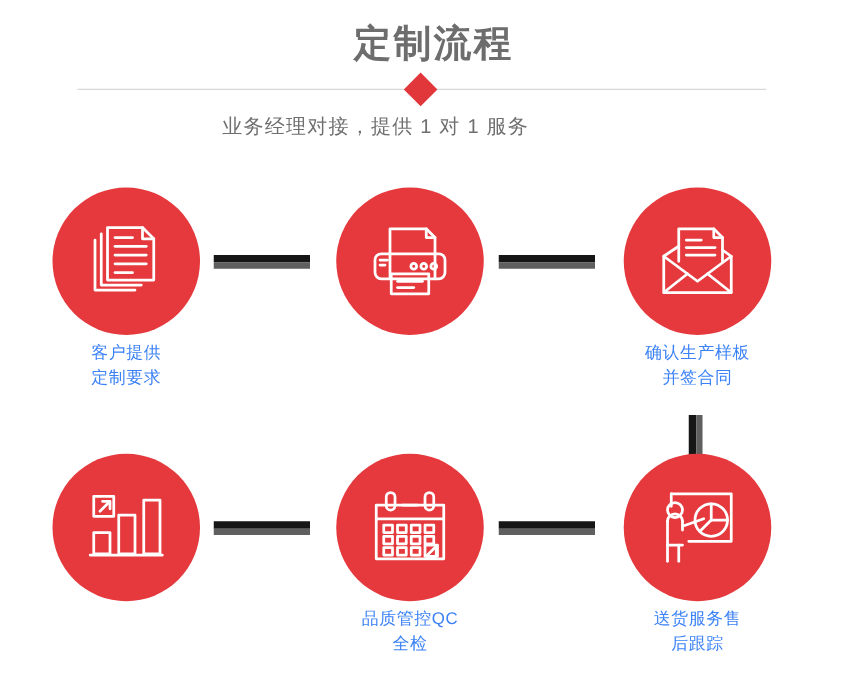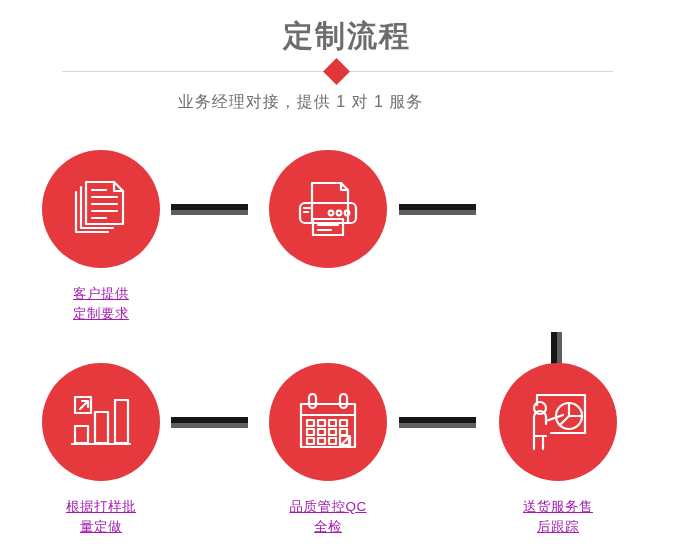--- a/index.html
+++ b/index.html
@@ -97,27 +97,26 @@
     margin: 0 auto;
     border-radius: 50%;
     background: #e5393d;
     display: flex;
     align-items: center;
     justify-content: center;
   }
   .circle svg { display: block; }
 
   .step-label {
-    margin-top: 16px;
+    margin-top: 4px;
     font-size: 13.5px;
-    color: #a21caf;
+    color: #3b82f6;
     line-height: 20px;
     letter-spacing: 0.5px;
     white-space: pre-line;
-    text-decoration: underline;
   }
 
   
   .conn-h {
     position: absolute;
     width: 77px;
     height: 11px;
   }
   .conn-h .bar-dark {
     position: absolute;
@@ -229,37 +228,55 @@
             <circle cx="43" cy="35" r="2.3"></circle>
             <circle cx="51" cy="35" r="2.3"></circle>
             <rect x="17" y="41" width="30" height="16"></rect>
             <line x1="22" y1="47" x2="42" y2="47"></line>
             <line x1="22" y1="52" x2="35" y2="52"></line>
           </svg>
         </span>
       </div>
     </div>
 
+    <div class="step col3 row1">
+      <div class="circle">
+        <span>
+          <svg width="64" height="60" viewBox="0 0 64 60" fill="none" stroke="#ffffff" stroke-width="2.2" stroke-linejoin="round" stroke-linecap="round">
+            <path d="M17 30 L17 4 L45 4 L52 11 L52 30"></path>
+            <path d="M45 4 L45 11 L52 11"></path>
+            <line x1="23" y1="13" x2="35" y2="13"></line>
+            <line x1="23" y1="19" x2="46" y2="19"></line>
+            <line x1="23" y1="25" x2="46" y2="25"></line>
+            <path d="M5 26 L5 55 L59 55 L59 26 L32 46 Z"></path>
+            <path d="M5 26 L17 18"></path>
+            <path d="M59 26 L52 21"></path>
+            <path d="M5 55 L24 40"></path>
+            <path d="M59 55 L40 40"></path>
+          </svg>
+        </span>
+      </div>
+      <div class="step-label">确认生产样板
+并签合同</div>
+    </div>
 
     <div class="step col1 row2">
       <div class="circle">
         <span>
           <svg width="60" height="58" viewBox="0 0 60 58" fill="none" stroke="#ffffff" stroke-width="2.2" stroke-linejoin="round" stroke-linecap="round">
             <rect x="4" y="4" width="16" height="16"></rect>
             <path d="M9 16 L16 9"></path>
             <path d="M11 8 L17 8 L17 14"></path>
             <rect x="4" y="33" width="13" height="17"></rect>
             <rect x="24" y="19" width="13" height="31"></rect>
             <rect x="44" y="7" width="13" height="43"></rect>
             <line x1="1" y1="51" x2="59" y2="51"></line>
           </svg>
         </span>
       </div>
-      <div class="step-label">根据打样批
-量定做</div>
     </div>
 
     <div class="step col3 row2">
       <div class="circle">
         <span>
           <svg width="62" height="62" viewBox="0 0 62 62" fill="none" stroke="#ffffff" stroke-width="2.2" stroke-linejoin="round" stroke-linecap="round">
             <path d="M10 4 L58 4 L58 42 L24 42"></path>
             <path d="M10 4 L10 14"></path>
             <circle cx="13" cy="17" r="6"></circle>
             <path d="M7 26 L7 45"></path>

